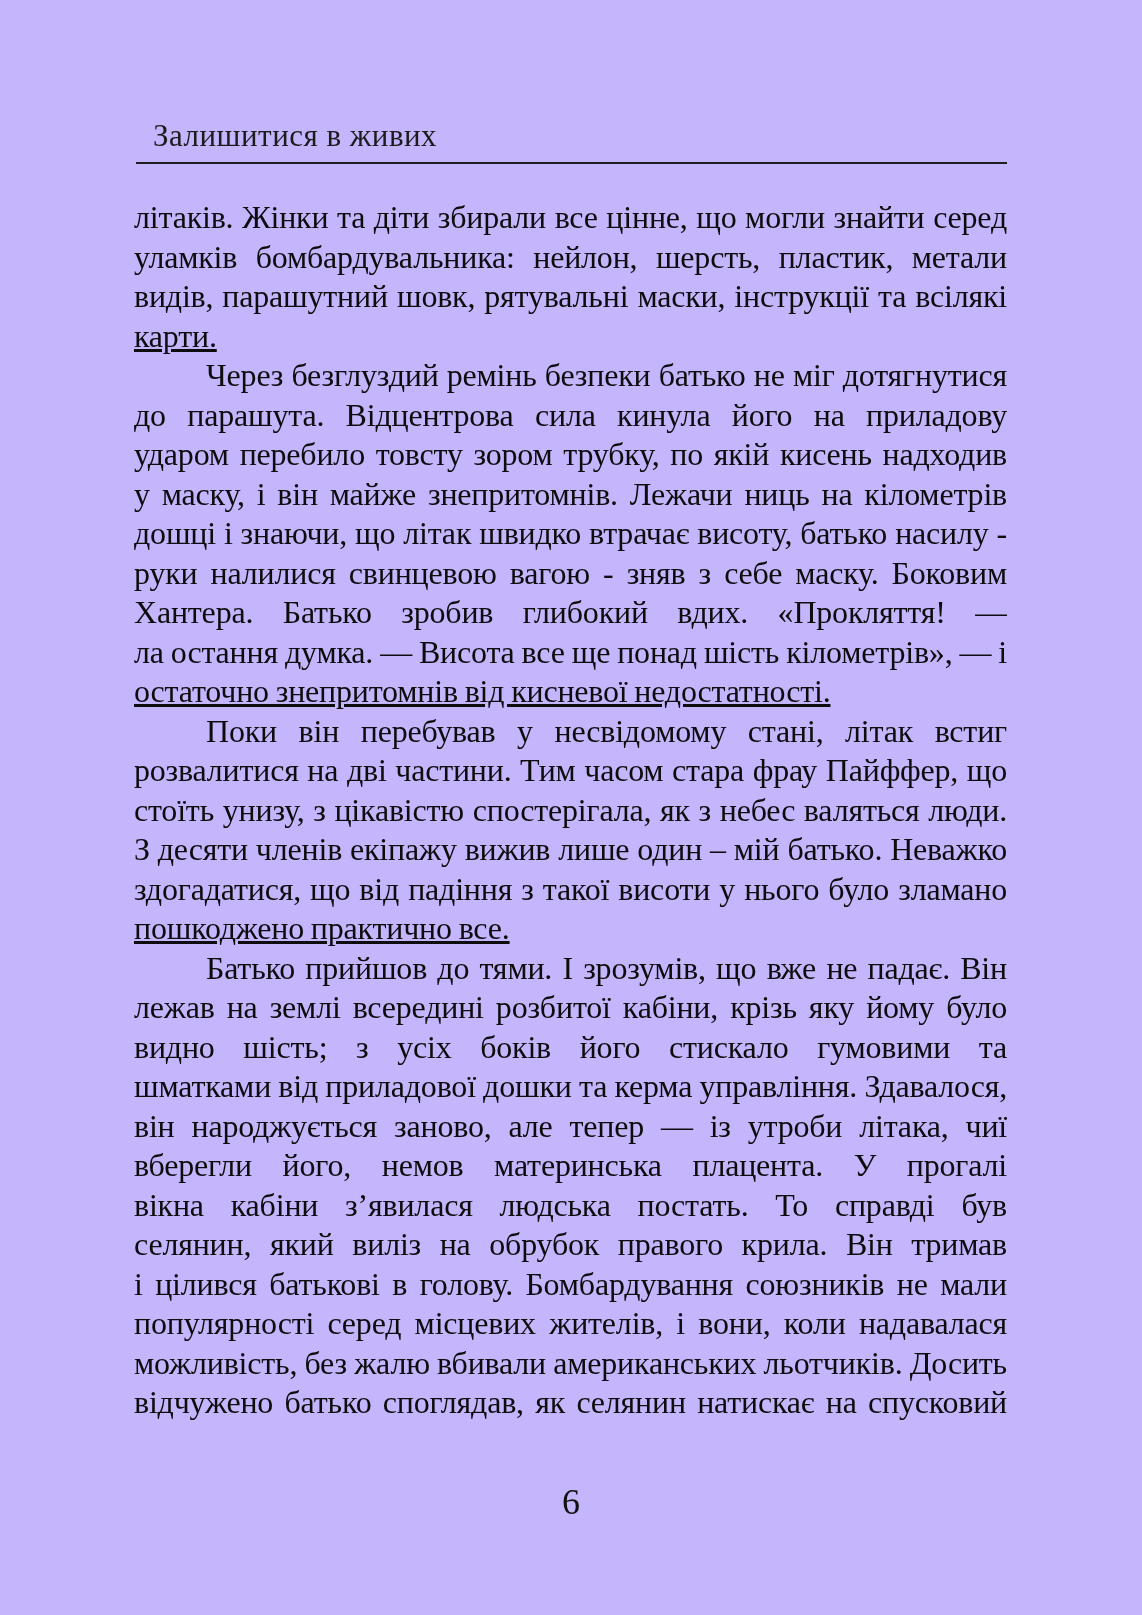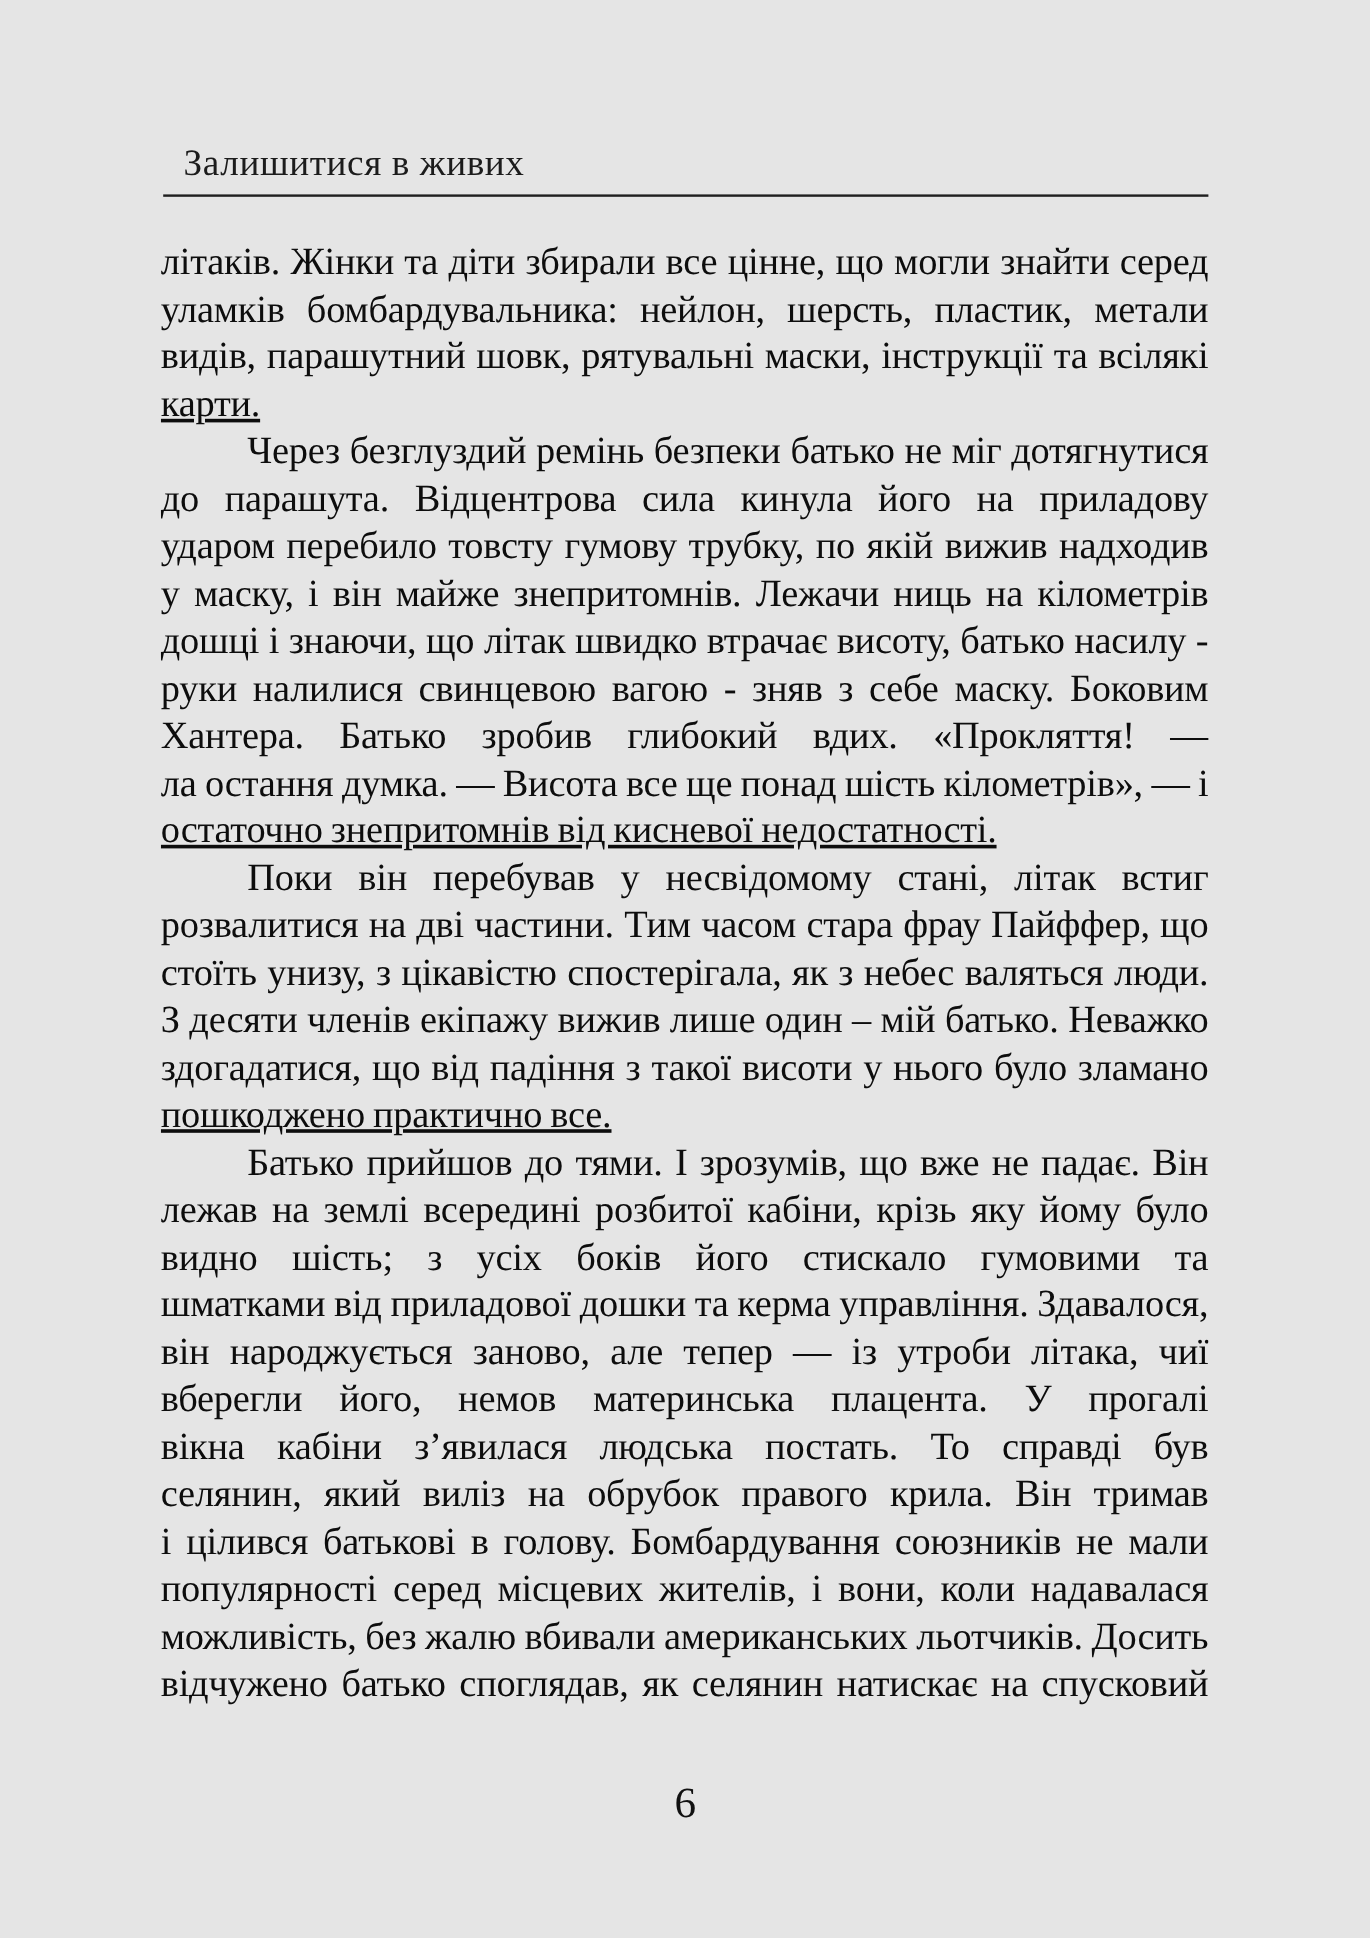--- a/index.html
+++ b/index.html
@@ -4,21 +4,21 @@
 <style>
   html, body {
     margin: 0;
     padding: 0;
     background: #ffffff;
   }
   .page {
     position: relative;
     width: 1142px;
     height: 1615px;
-    background: #e5e5e5;
+    background: #c4b5fd;
     font-family: "Liberation Serif", "DejaVu Serif", serif;
     color: #0d0d0d;
     overflow: hidden;
   }
   .running-header {
     position: absolute;
     left: 153px;
     top: 118px;
     font-size: 31px;
     line-height: 36px;
@@ -79,21 +79,21 @@
 
   <main class="text-block">
 
     <div class="line">літаків. Жінки та діти збирали все цінне, що могли знайти серед</div>
     <div class="line">уламків бомбардувальника: нейлон, шерсть, пластик, метали всіх</div>
     <div class="line">видів, парашутний шовк, рятувальні маски, інструкції та всілякі</div>
     <div class="line para-last">карти.</div>
 
     <div class="line indent">Через безглуздий ремінь безпеки батько не міг дотягнутися</div>
     <div class="line">до парашута. Відцентрова сила кинула його на приладову дошку;</div>
-    <div class="line">ударом перебило товсту гумову трубку, по якій вижив надходив</div>
+    <div class="line">ударом перебило товсту зором трубку, по якій кисень надходив</div>
     <div class="line">у маску, і він майже знепритомнів. Лежачи ниць на кілометрів</div>
     <div class="line">дошці і знаючи, що літак швидко втрачає висоту, батько насилу -</div>
     <div class="line">руки налилися свинцевою вагою - зняв з себе маску. Боковим зором</div>
     <div class="line">Хантера. Батько зробив глибокий вдих. «Прокляття! — промайну-</div>
     <div class="line">ла остання думка. — Висота все ще понад шість кілометрів», — і</div>
     <div class="line para-last">остаточно знепритомнів від кисневої недостатності.</div>
 
     <div class="line indent">Поки він перебував у несвідомому стані, літак встиг</div>
     <div class="line">розвалитися на дві частини. Тим часом стара фрау Пайффер, що</div>
     <div class="line">стоїть унизу, з цікавістю спостерігала, як з небес валяться люди.</div>

